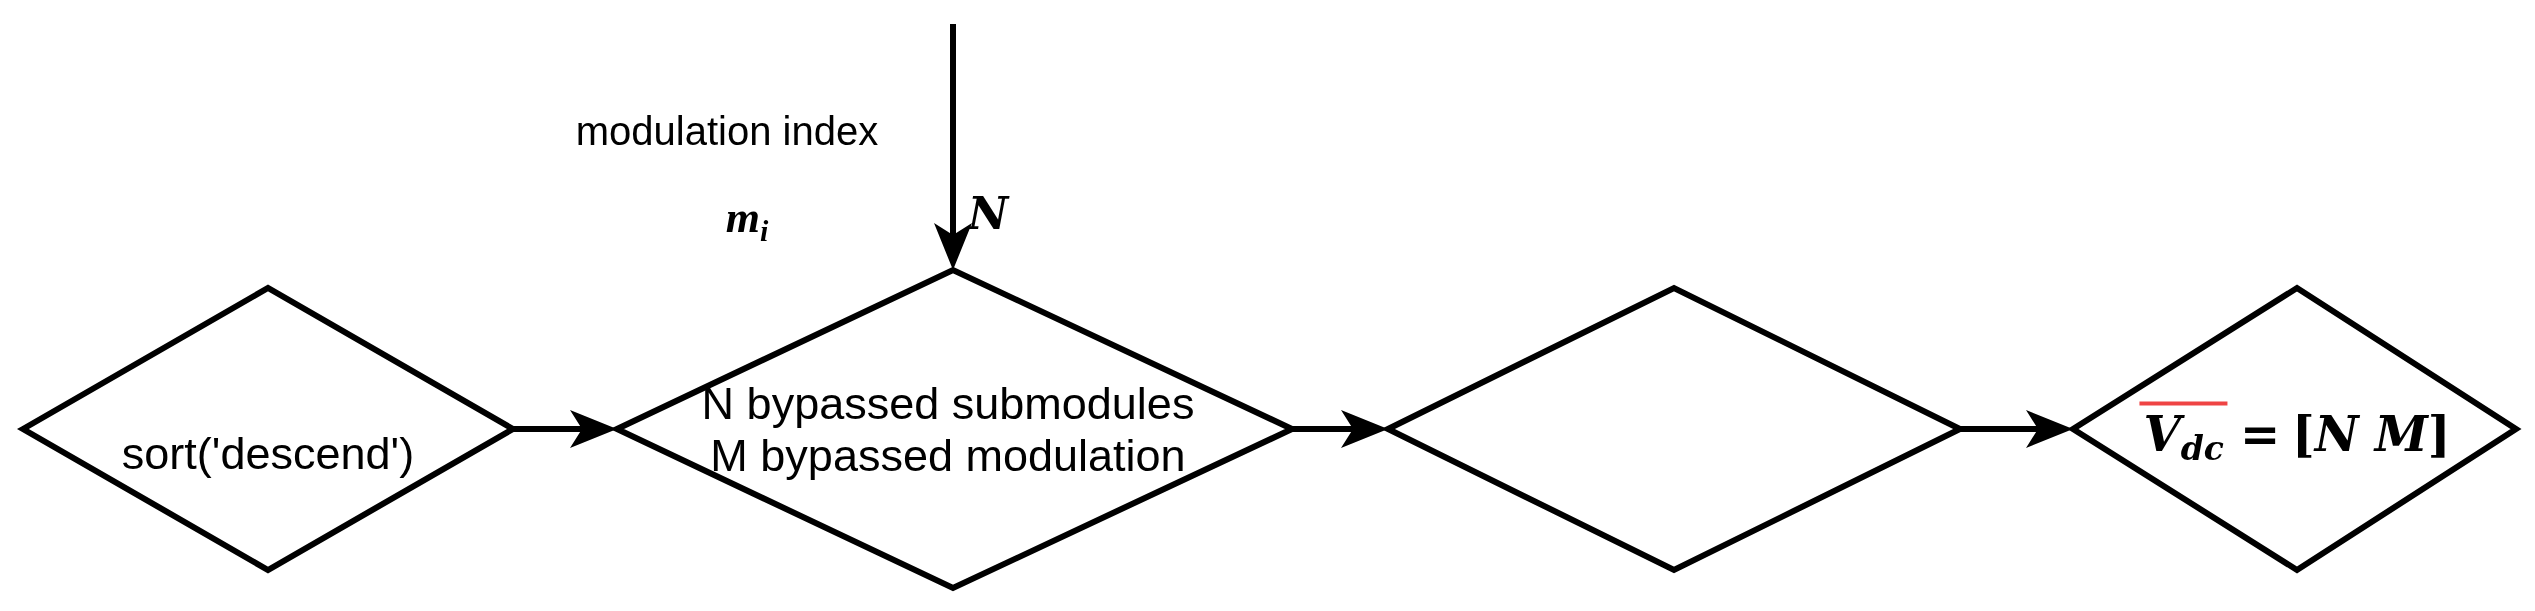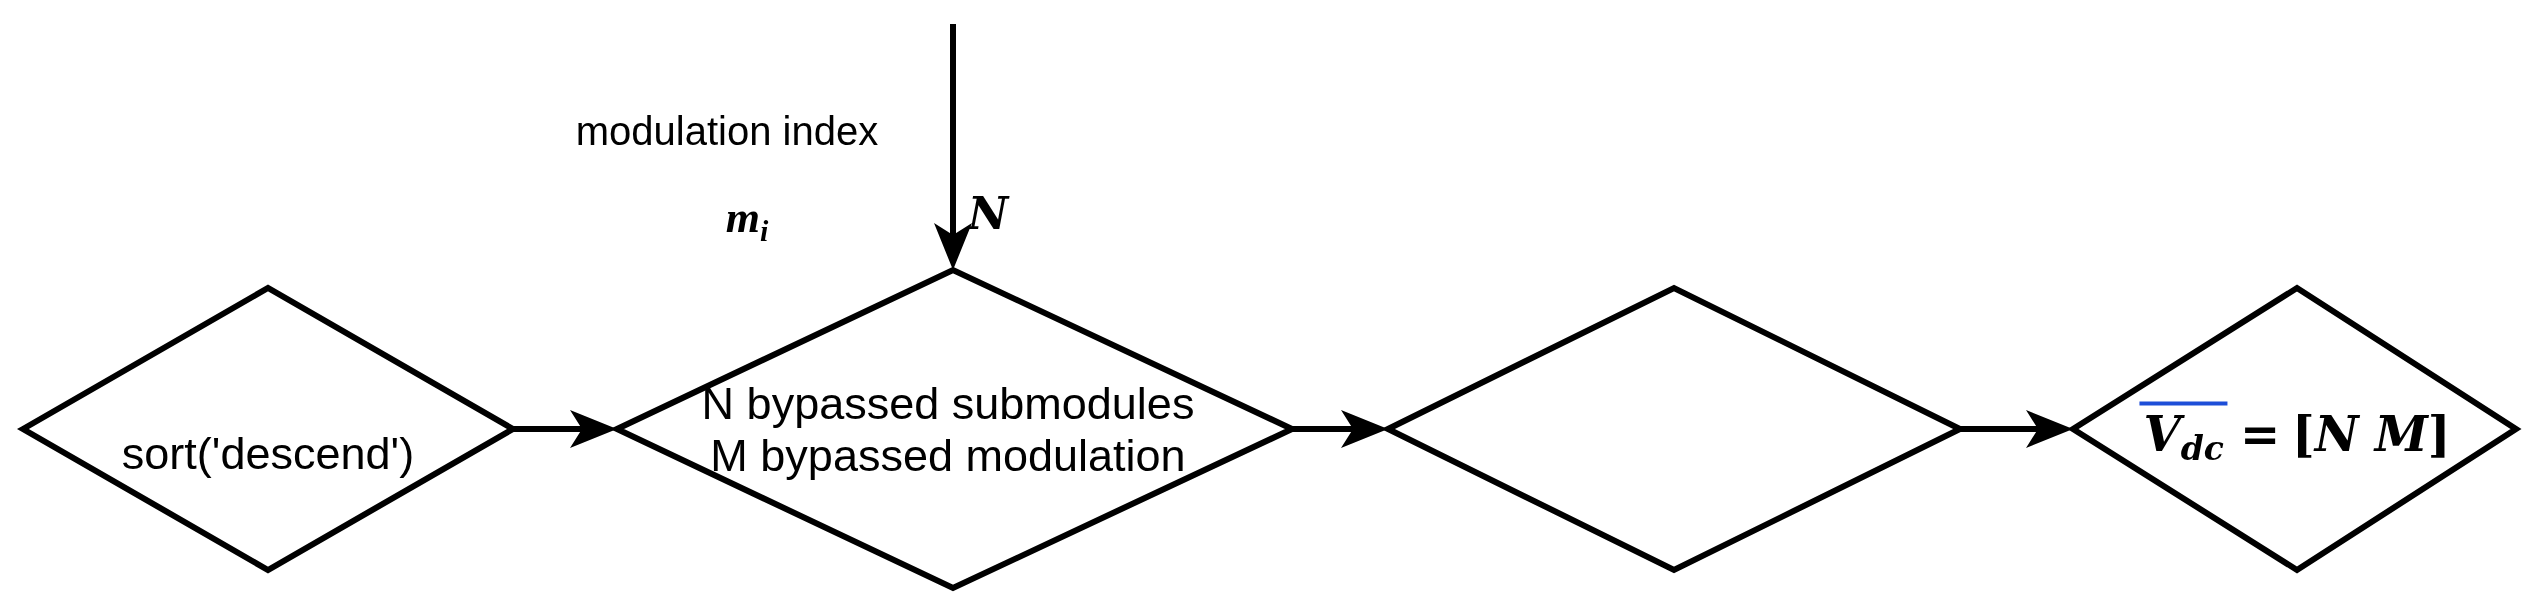--- a/index.html
+++ b/index.html
@@ -51,21 +51,21 @@
     transform: translate(-50%, -50%);
     display: flex;
     align-items: baseline;
     font-family: "DejaVu Serif", serif;
     font-weight: bold;
     white-space: nowrap;
   }
   #d4-formula span { line-height: 1; }
   .ovl-group {
     display: inline-block;
-    border-top: 4px solid #1d4ed8;
+    border-top: 4px solid #ef4444;
     padding: 4px 4px 0 4px;
   }
   .f-var { font-size: 48px; font-style: italic; }
   .f-sub { font-size: 33px; font-style: italic; vertical-align: -9px; }
   .f-op  { font-size: 48px; font-style: normal; }
   .f-eq  { margin: 0 12px; }
   .f-gap { margin-left: 16px; }
 </style>
 </head>
 <body>

